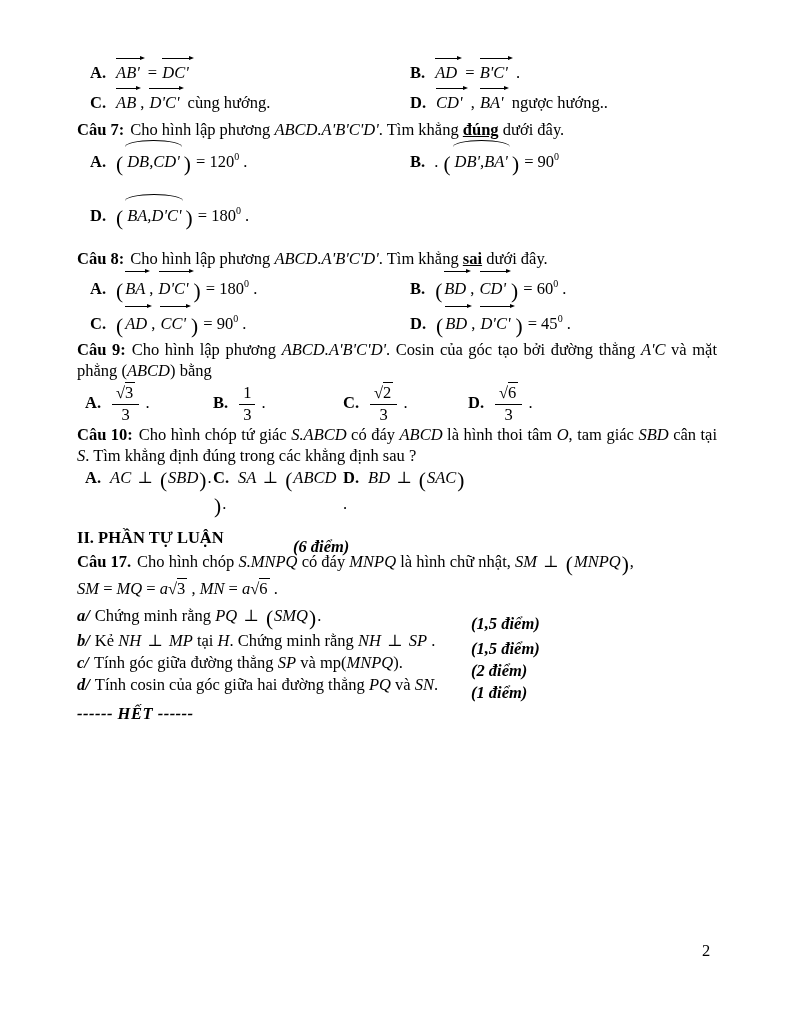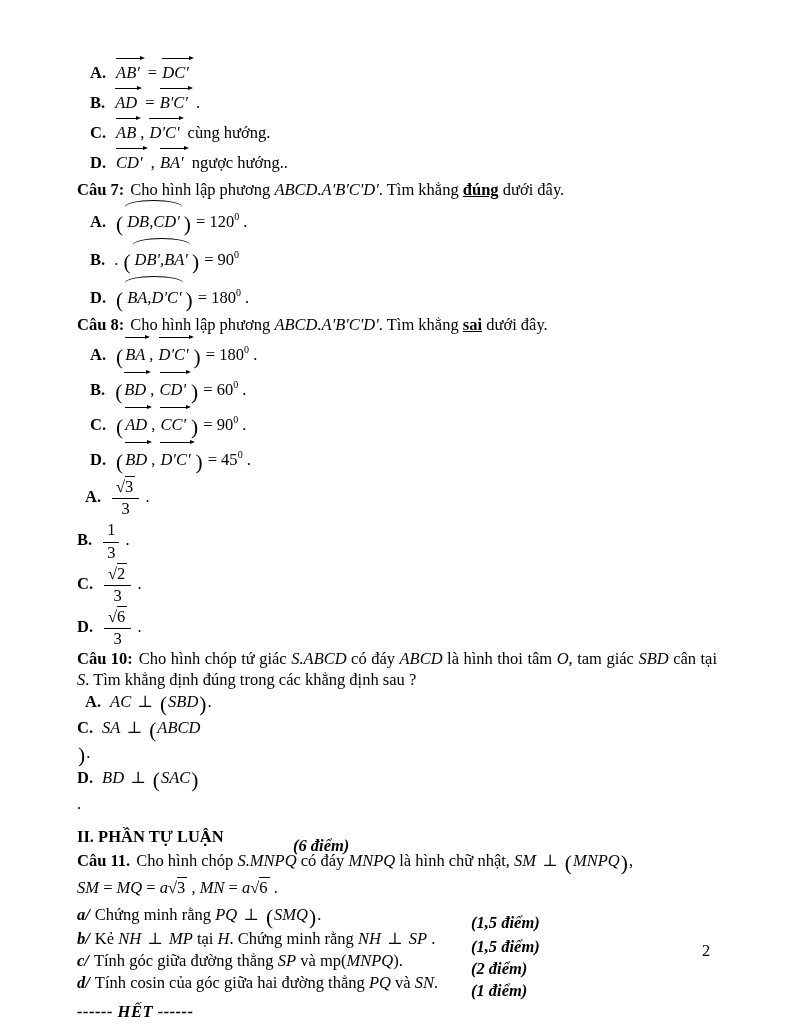--- a/index.html
+++ b/index.html
@@ -10,42 +10,42 @@
     overflow:hidden;
   }
   .content { position:absolute; left:77px; top:56px; width:640px; }
 
   
   .qh { text-align:justify; line-height:21px; }
   .qh.mt3 { margin-top:3px; }
   .q-num { font-weight:bold; margin-right:6px; white-space:nowrap; }
 
   
-  .grid { display:flex; flex-wrap:wrap;flex-direction:column; }
+  .grid { display:flex; flex-wrap:wrap; }
   .grid2 .opt { width:50%; padding-left:13px; }
   .grid4 .opt:nth-child(1){ width:136px; padding-left:8px; }
   .grid4 .opt:nth-child(2){ width:130px; }
   .grid4 .opt:nth-child(3){ width:125px; }
   .grid4 .opt:nth-child(4){ flex:1; }
   .carry  .opt { line-height:26px; }
   .tall   .opt { line-height:33px; }
   .mid    .opt { line-height:31px; }
   .fracs  .opt { line-height:43px; }
   .single .opt { line-height:24px; }
   .opt-label { font-weight:bold; margin-right:9px; }
 
   
   .formula { }
   .it, .vec, .arc { font-style:italic; }
   .bu { font-weight:bold; text-decoration:underline; }
   .vec { position:relative; display:inline-block; padding:4px 4px 0 1px; }
   .vec::before { content:""; position:absolute; left:1px; right:4px; top:2px; border-top:1.2px solid #000; }
   .vec::after { content:""; position:absolute; right:-1px; top:-0.5px; width:0; height:0;
                 border-top:2.5px solid transparent; border-bottom:2.5px solid transparent; border-left:5px solid #000; }
-  .arc { position:relative; display:inline-block; padding:5px 3px 0 3px; }
+  .arc { position:relative; display:inline-block; padding:5px 3px 16px 3px; }
   .arc::before { content:""; position:absolute; left:1px; right:1px; top:0; height:6px;
                  border-top:1.6px solid #000; border-radius:50% 50% 0 0 / 100% 100% 0 0; }
   .big { font-size:1.3em; display:inline-block; line-height:1; vertical-align:-0.18em; font-style:normal; padding:0 1px; }
   sup { font-size:10px; vertical-align:7px; line-height:0; }
   .frac { display:inline-block; text-align:center; vertical-align:middle; line-height:1.1; margin:0 2px; }
   .frac .num { display:block; padding:0 4px 2px; border-bottom:1.2px solid #000; }
   .frac .den { display:block; padding-top:1px; }
   .sqrt { white-space:nowrap; }
   .sqrt .rad { font-style:normal; }
   .sqrt .radicand { border-top:1.2px solid #000; padding-right:2px; }
@@ -115,20 +115,23 @@
         <div class="opt">
           <span class="opt-label">C.</span><span class="formula"><span class="big">(</span><span class="vec">AD</span>, <span class="vec">CC'</span><span class="big">)</span> = 90<sup>0</sup> .</span>
         </div>
         <div class="opt">
           <span class="opt-label">D.</span><span class="formula"><span class="big">(</span><span class="vec">BD</span>, <span class="vec">D'C'</span><span class="big">)</span> = 45<sup>0</sup> .</span>
         </div>
       </div>
     </div>
 
     <div class="q">
+      <div class="qh">
+        <span class="q-num">Câu 9:</span><span class="formula">Cho hình lập phương <span class="it">ABCD.A'B'C'D'</span>. Cosin của góc tạo bởi đường thẳng <span class="it">A'C</span> và mặt phẳng (<span class="it">ABCD</span>) bằng</span>
+      </div>
       <div class="grid grid4 fracs">
         <div class="opt">
           <span class="opt-label">A.</span><span class="formula"><span class="frac"><span class="num"><span class="sqrt"><span class="rad">√</span><span class="radicand">3</span></span></span><span class="den">3</span></span> .</span>
         </div>
         <div class="opt">
           <span class="opt-label">B.</span><span class="formula"><span class="frac"><span class="num">1</span><span class="den">3</span></span> .</span>
         </div>
         <div class="opt">
           <span class="opt-label">C.</span><span class="formula"><span class="frac"><span class="num"><span class="sqrt"><span class="rad">√</span><span class="radicand">2</span></span></span><span class="den">3</span></span> .</span>
         </div>
@@ -154,21 +157,21 @@
         </div>
       </div>
     </div>
 
     <div class="sec-head">
       <span>II. PHẦN TỰ LUẬN</span>
       <span class="sec-points">(6 điểm)</span>
     </div>
 
     <div class="q11-line1">
-      <span class="q-num">Câu 11.</span><span class="formula">Cho hình chóp <span class="it">S.MNPQ</span> có đáy <span class="it">MNPQ</span> là hình chữ nhật, <span class="it">SM</span> <span class="perp">⊥</span> <span class="big">(</span><span class="it">MNPQ</span><span class="big">)</span>,</span>
+      <span class="q-num">Câu 17.</span><span class="formula">Cho hình chóp <span class="it">S.MNPQ</span> có đáy <span class="it">MNPQ</span> là hình chữ nhật, <span class="it">SM</span> <span class="perp">⊥</span> <span class="big">(</span><span class="it">MNPQ</span><span class="big">)</span>,</span>
     </div>
     <div class="q11-line2 formula"><span class="it">SM</span> = <span class="it">MQ</span> = <span class="it">a</span><span class="sqrt"><span class="rad">√</span><span class="radicand">3</span></span> , <span class="it">MN</span> = <span class="it">a</span><span class="sqrt"><span class="rad">√</span><span class="radicand">6</span></span> .</div>
 
     <div class="part pa">
       <span class="part-label">a/</span><span class="formula">Chứng minh rằng <span class="it">PQ</span> <span class="perp">⊥</span> <span class="big">(</span><span class="it">SMQ</span><span class="big">)</span>.</span>
       <span class="part-points">(1,5 điểm)</span>
     </div>
     <div class="part">
       <span class="part-label">b/</span><span class="formula">Kẻ <span class="it">NH</span> <span class="perp">⊥</span> <span class="it">MP</span> tại <span class="it">H</span>. Chứng minh rằng <span class="it">NH</span> <span class="perp">⊥</span> <span class="it">SP</span> .</span>
       <span class="part-points">(1,5 điểm)</span>

